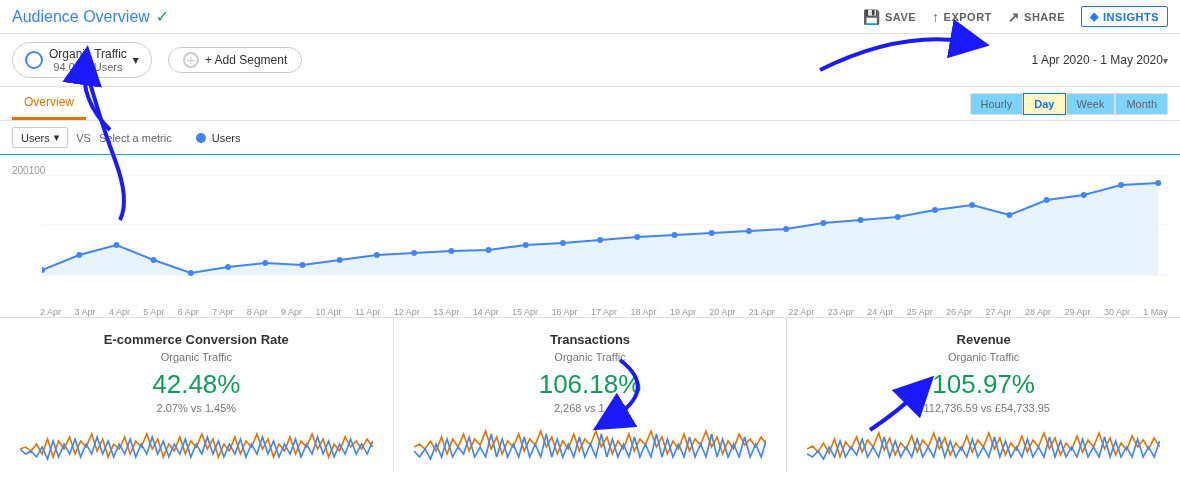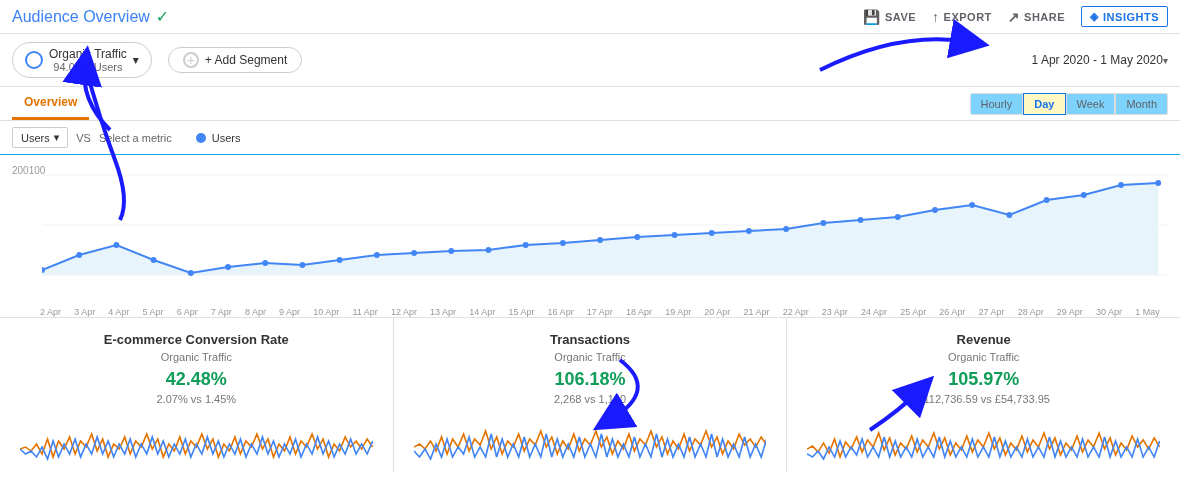--- a/index.html
+++ b/index.html
@@ -151,21 +151,21 @@
     .tab-item {
       padding: 8px 12px;
       font-size: 12px;
       cursor: pointer;
       color: #5f6368;
       border-bottom: 3px solid transparent;
     }
     .tab-item.active {
       color: #e37400;
       border-bottom: 3px solid #e37400;
-      font-weight: 700;
+      font-weight: 400;
     }
     .time-controls {
       display: flex;
       align-items: center;
       gap: 0;
     }
     .time-btn {
       padding: 4px 10px;
       font-size: 11px;
       cursor: pointer;
@@ -237,21 +237,21 @@
     svg.chart-svg {
       width: 100%;
       height: 140px;
       display: block;
     }
 
     
     .x-axis {
       display: flex;
       justify-content: space-between;
-      padding: 2px 20px 0 40px;
+      padding: 2px 12px 0 40px;
       font-size: 9px;
       color: #999;
     }
 
     
     .cards-row {
       display: flex;
       border-top: 1px solid #e0e0e0;
       height: 155px;
       text-align: center;
@@ -270,22 +270,22 @@
       font-weight: 600;
       color: #333;
       margin-bottom: 2px;
     }
     .card-subtitle {
       font-size: 11px;
       color: #777;
       margin-bottom: 4px;
     }
     .card-metric {
-      font-size: 18px;
-      font-weight: 700;
+      font-size: 26px;
+      font-weight: 400;
       color: #0f9d58;
       line-height: 1.2;
     }
     .card-comparison {
       font-size: 11px;
       color: #777;
     }
     .mini-chart {
       height: 45px;
       margin-top: auto;

